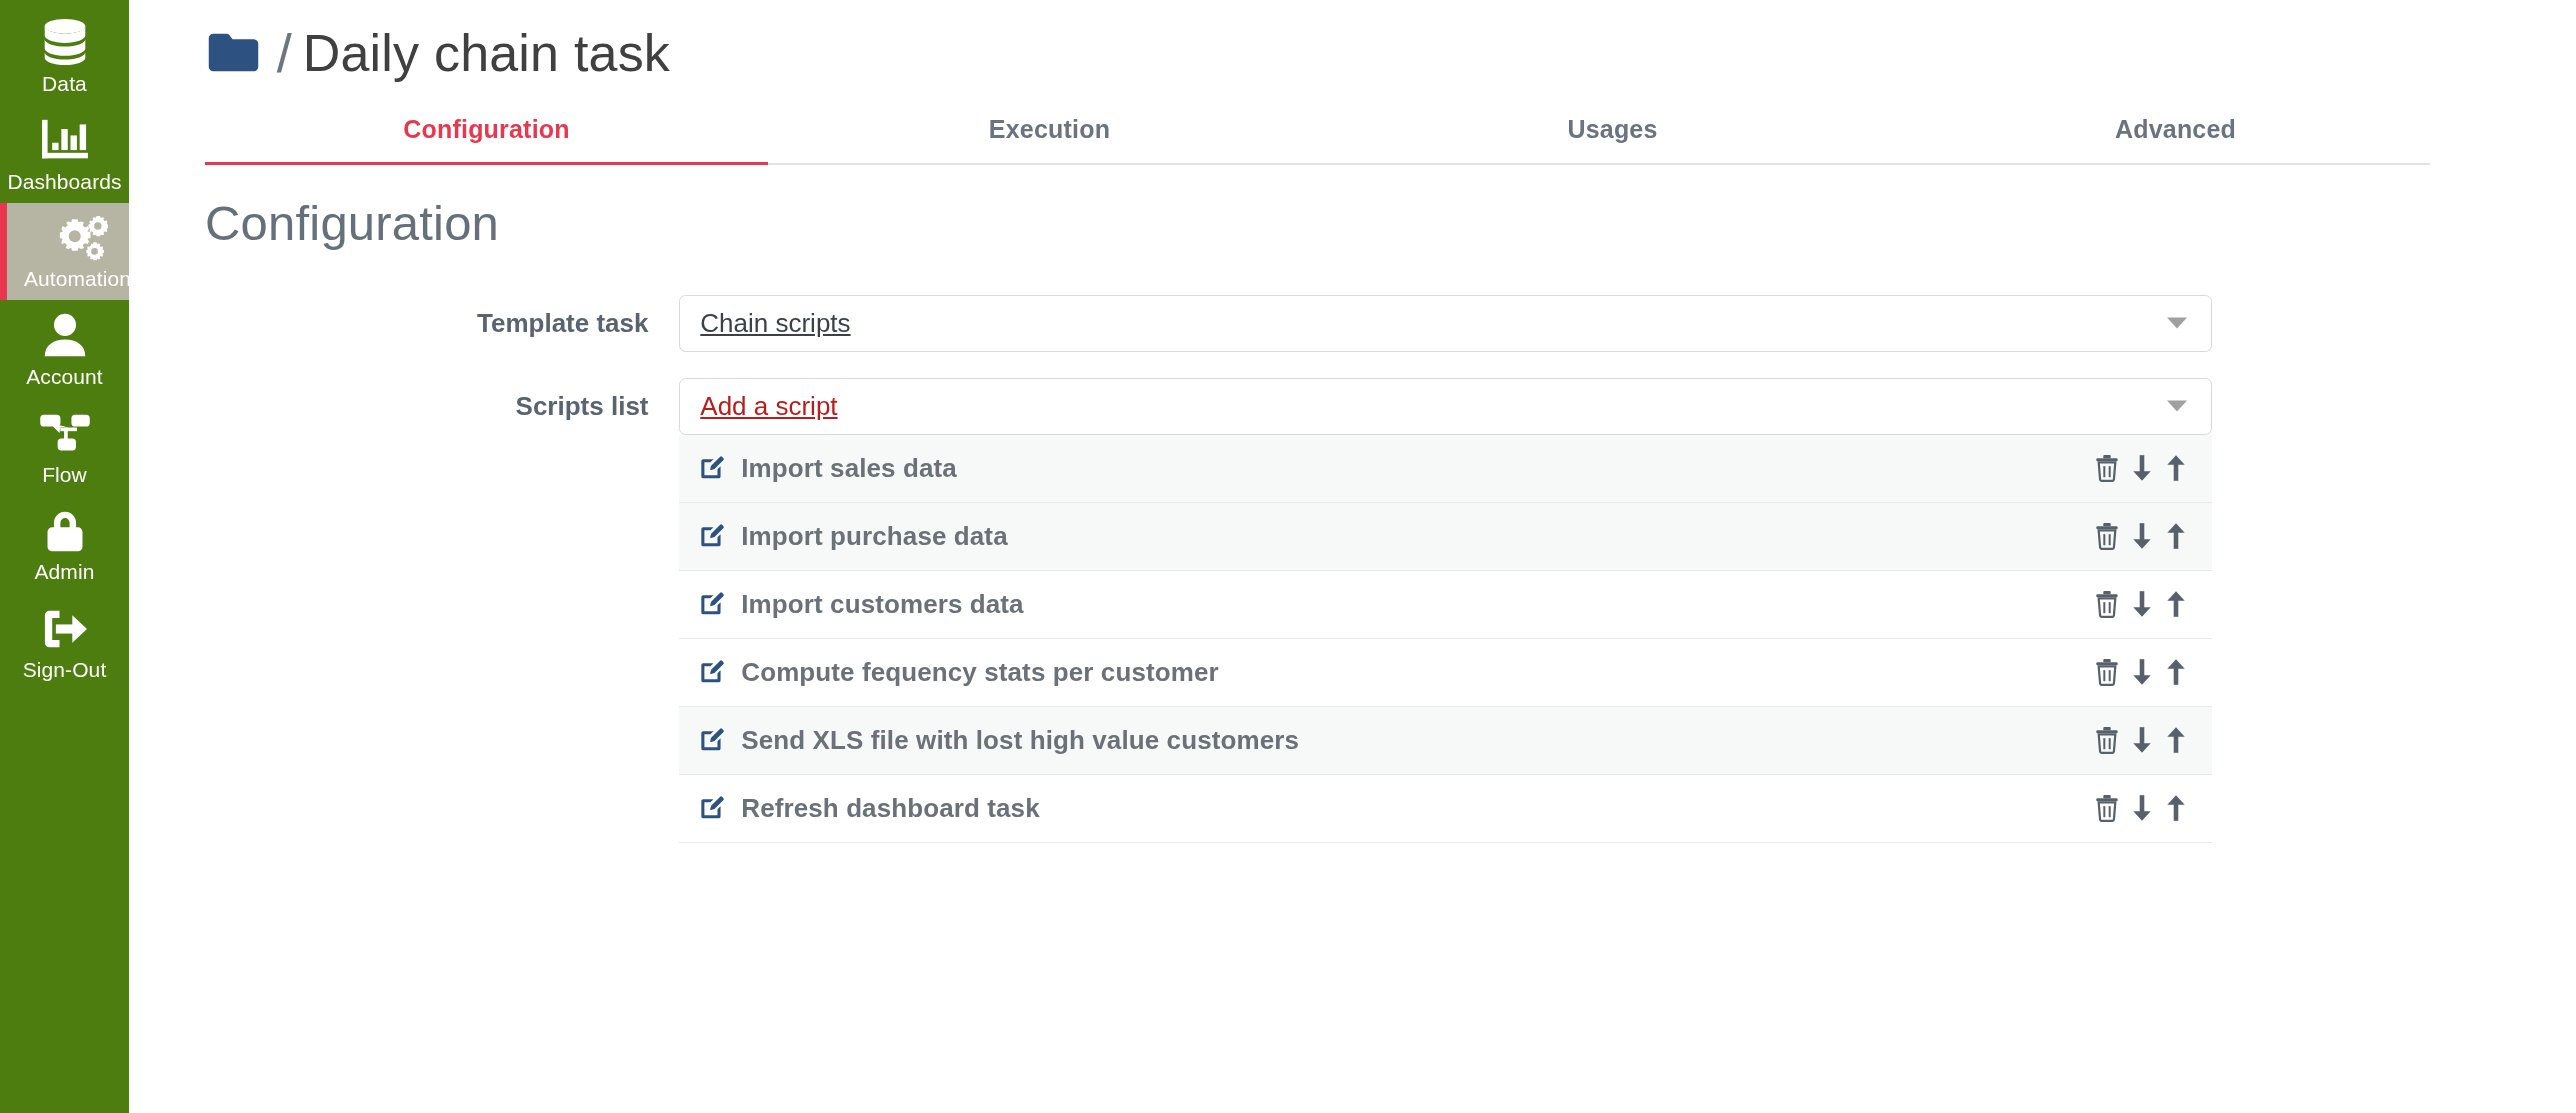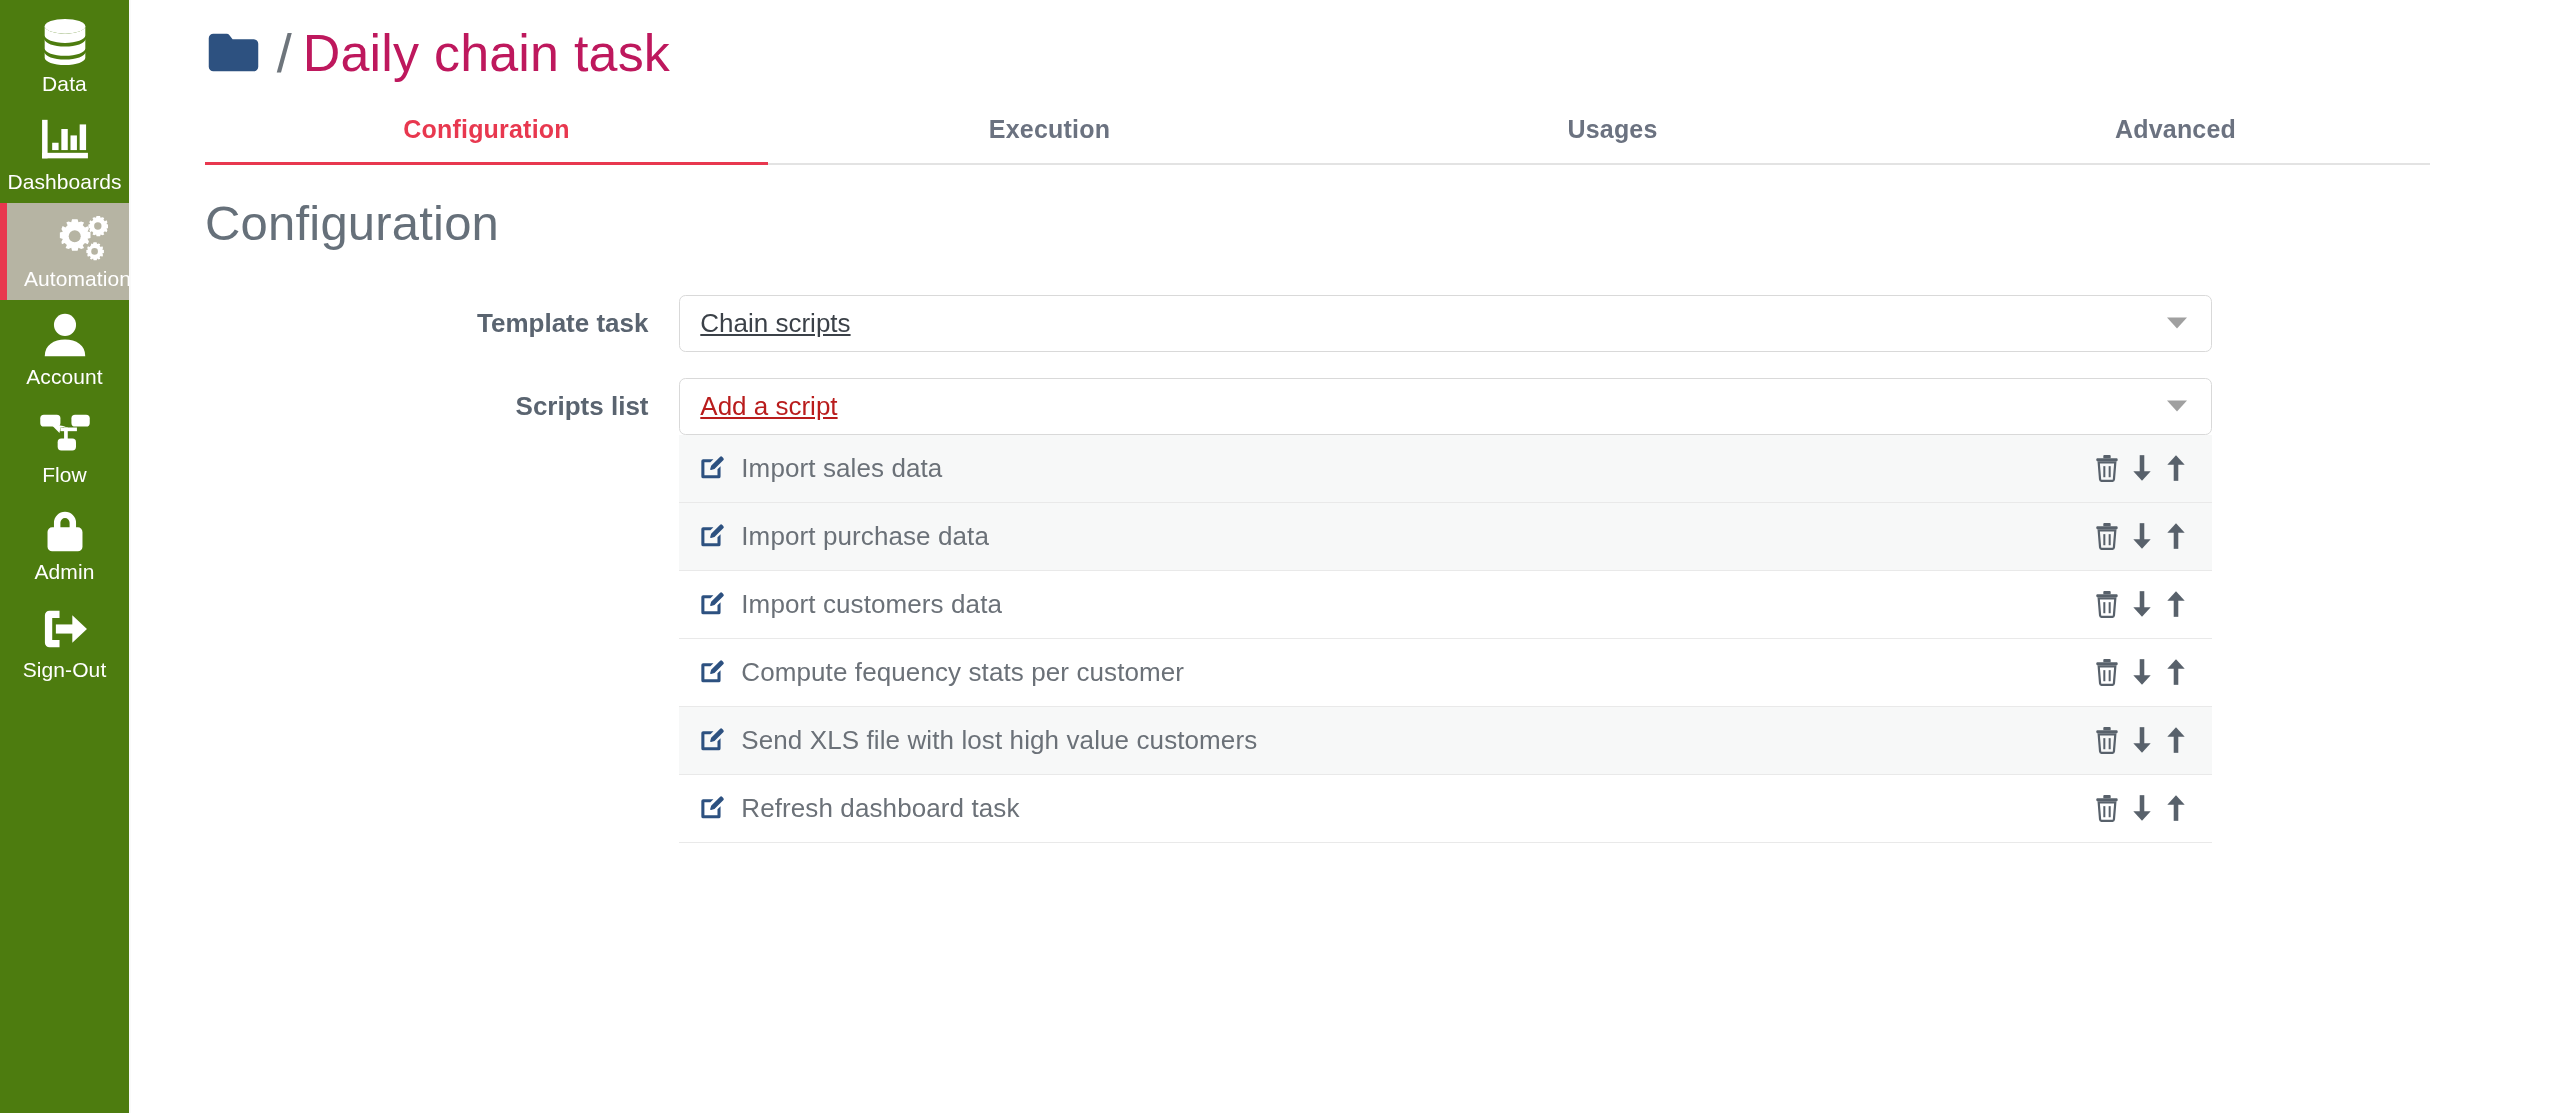--- a/index.html
+++ b/index.html
@@ -83,21 +83,21 @@
   .breadcrumb-sep {
     font-size: 54px;
     color: #6e757c;
     font-weight: 300;
     margin: 0 11px 0 11px;
     line-height: 1;
   }
   .page-title {
     font-size: 52px;
     font-weight: 300;
-    color: #be185d;
+    color: #404040;
     line-height: 1;
     letter-spacing: 0.2px;
   }
 
   
   .tabs {
     margin: 35px 0 0 74px;
     width: 2225px;
     display: flex;
     border-bottom: 2.8px solid #e3e3e3;
@@ -200,21 +200,21 @@
     flex: 0 0 auto;
     display: flex;
     align-items: center;
     margin-right: 14px;
     cursor: pointer;
   }
   .script-name {
     flex: 1 1 auto;
     font-size: 26px;
     color: #6b7178;
-    font-weight: 400;
+    font-weight: 700;
     letter-spacing: 0.1px;
     cursor: pointer;
   }
   .row-actions {
     flex: 0 0 auto;
     display: flex;
     align-items: center;
     gap: 3.7px;
   }
   .row-actions .act {

